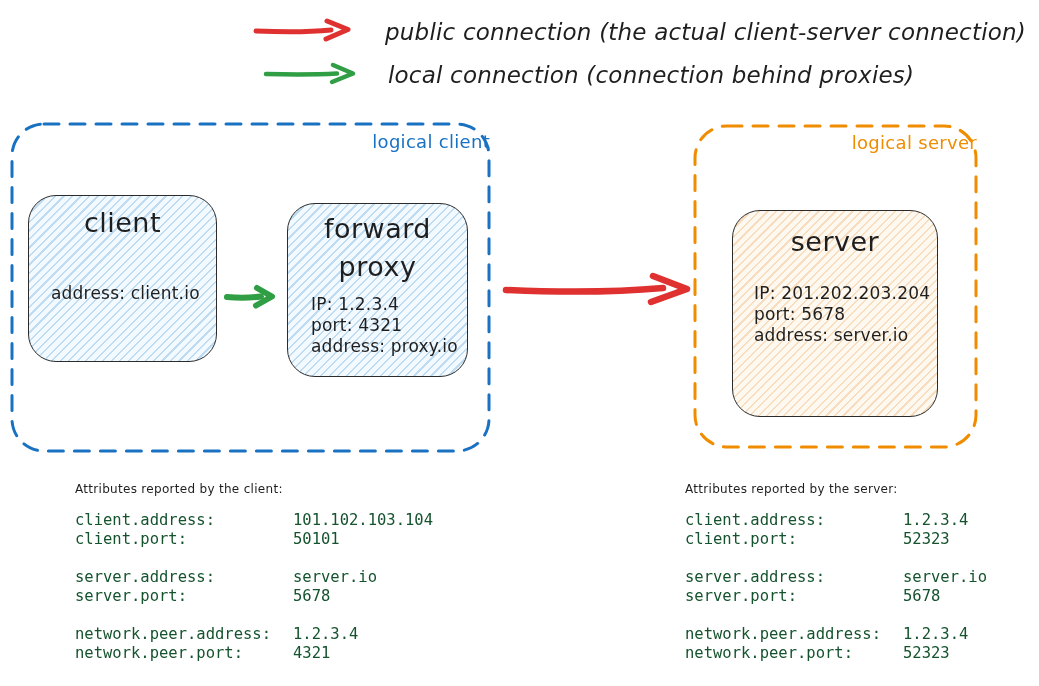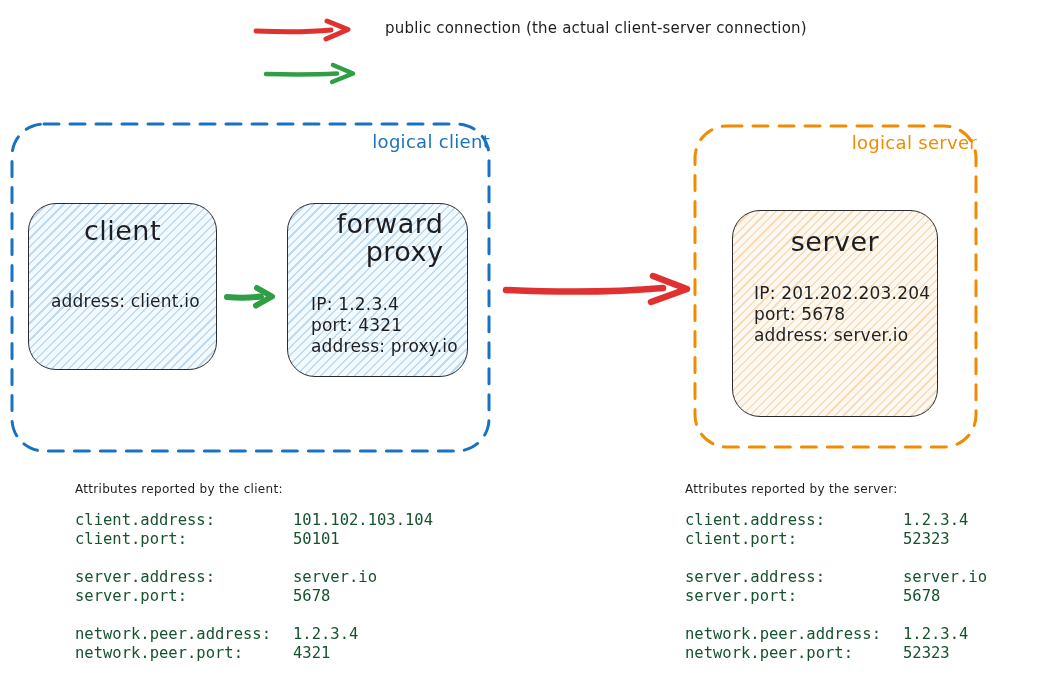--- a/index.html
+++ b/index.html
@@ -11,24 +11,25 @@
     width: 1039px;
     height: 686px;
     background: #ffffff;
     overflow: hidden;
   }
 
   
   .legend-arrow { position: absolute; }
   .legend-label {
     position: absolute;
-    font-size: 15px;
+    font-size: 23px;
     letter-spacing: 0.2px;
     color: #1e1e1e;
     white-space: nowrap;
+    font-style: italic;
   }
   .legend-public-arrow { left: 253px; top: 17px; }
   .legend-public-label { left: 385px; top: 19px; }
   .legend-local-arrow  { left: 263px; top: 61px; }
   .legend-local-label  { left: 388px; top: 62px; }
 
   
   .logical-svg { position: absolute; }
   .logical-client-svg { left: 10px;  top: 122px; }
   .logical-server-svg { left: 693px; top: 124px; }
@@ -51,32 +52,32 @@
   .hatch-blue {
     background:
       repeating-linear-gradient(135deg, rgba(120, 177, 222, 0.42) 0 1.6px, rgba(0,0,0,0) 1.6px 6px),
       #f3faff;
   }
   .hatch-orange {
     background:
       repeating-linear-gradient(135deg, rgba(238, 177, 107, 0.38) 0 1.6px, rgba(0,0,0,0) 1.6px 6px),
       #fdf8f0;
   }
-  .client-node { left: 28px;  top: 203px; width: 189px; height: 167px; }
+  .client-node { left: 28px;  top: 195px; width: 189px; height: 167px; }
   .proxy-node  { left: 287px; top: 203px; width: 181px; height: 174px; }
   .server-node { left: 732px; top: 210px; width: 206px; height: 207px; }
 
   .node-title {
     margin-top: 10px;
     text-align: center;
     font-size: 27px;
     letter-spacing: 0.5px;
     line-height: 34px;
   }
-  .proxy-node .node-title { width: 132px; margin: 6px auto 1px; line-height: 28px; text-align: right; }
+  .proxy-node .node-title { width: 132px; margin: 6px auto 1px; line-height: 38px; }
   .server-node .node-title { margin-top: 14px; }
 
   .node-lines {
     position: absolute;
     font-size: 17px;
     line-height: 22px;
     letter-spacing: 0.2px;
     white-space: nowrap;
   }
   .client-node .node-lines { left: 22px; top: 86px; }
@@ -118,20 +119,21 @@
   <svg class="legend-arrow legend-public-arrow" width="100" height="26" viewBox="0 0 100 26">
     <path d="M3,14 Q48,16 78,13" fill="none" stroke-width="5" stroke-linecap="round" stroke="#e03131"></path>
     <path d="M74,4 L95,12.5 L73,22" fill="none" stroke-width="5" stroke-linecap="round" stroke-linejoin="round" stroke="#e03131"></path>
   </svg>
   <span class="legend-label legend-public-label">public connection (the actual client-server connection)</span>
 
   <svg class="legend-arrow legend-local-arrow" width="95" height="26" viewBox="0 0 95 26">
     <path d="M3,13 Q45,14 74,12.5" fill="none" stroke-width="4.5" stroke-linecap="round" stroke="#2f9e44"></path>
     <path d="M70,4 L90,12.5 L69,21" fill="none" stroke-width="4.5" stroke-linecap="round" stroke-linejoin="round" stroke="#2f9e44"></path>
   </svg>
+  <span class="legend-label legend-local-label">local connection (connection behind proxies)</span>
 
   <svg class="logical-svg logical-client-svg" width="481" height="331" viewBox="0 0 481 331">
     <rect x="2" y="2" width="477" height="327" rx="32" fill="none" stroke-width="3" stroke-dasharray="15 11" stroke-linecap="round" stroke="#1971c2"></rect>
   </svg>
   <div class="logical-label logical-client-label">logical client</div>
 
   <div class="node-box hatch-blue client-node">
     <div class="node-title">client</div>
     <div class="node-lines">
       <div>address: client.io</div>

